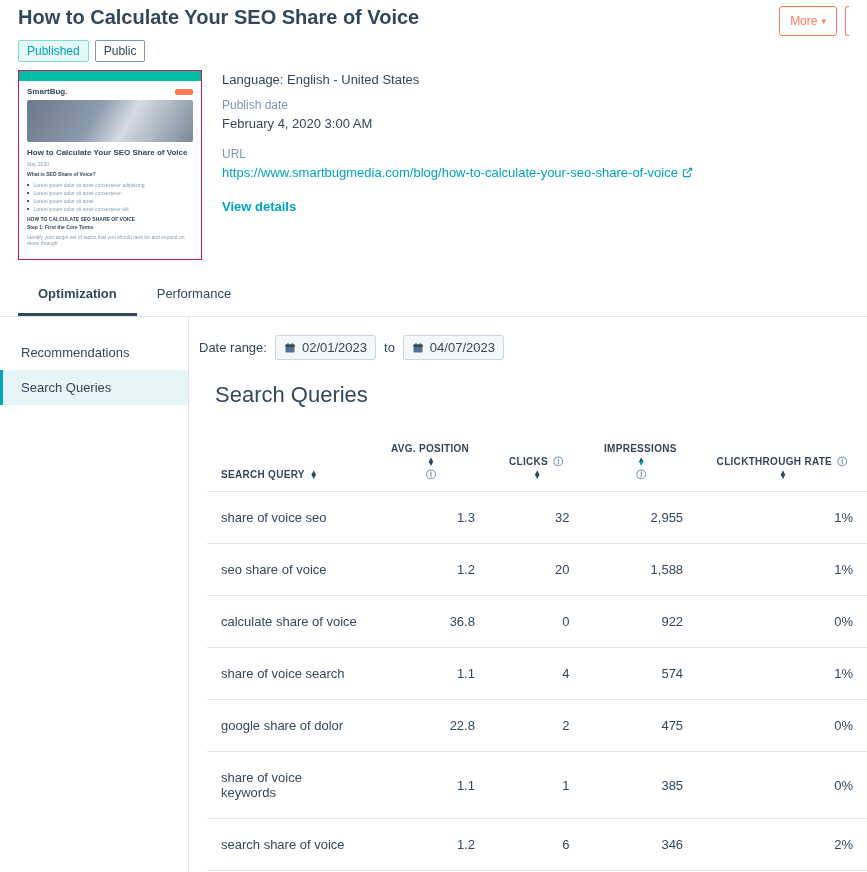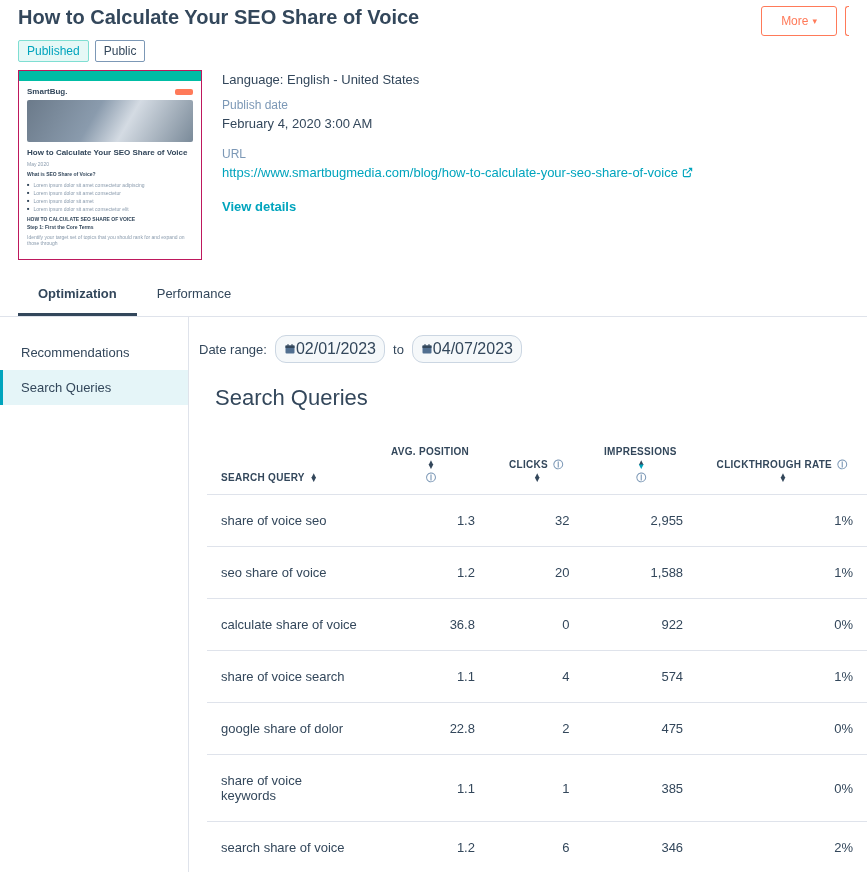--- a/index.html
+++ b/index.html
@@ -1,21 +1,21 @@
 <!DOCTYPE html>
 <html><head>
 <meta charset="utf-8">
 <style>
   * { box-sizing: border-box; margin: 0; padding: 0; }
   body { font-family: -apple-system, BlinkMacSystemFont, "Segoe UI", Helvetica, Arial, sans-serif; font-size: 14px; color: #33475b; background: #fff; width: 867px; }
   
   .header-row { display: flex; justify-content: space-between; align-items: flex-start; padding: 6px 18px 0 18px; }
   .page-title { font-size: 20px; font-weight: 600; color: #33475b; }
   .header-right { display: flex; gap: 8px; }
-  .more-btn { border: 1px solid #ff7a59; background: #fff; color: #ff7a59; font-size: 12px; padding: 6px 19px; border-radius: 3px; cursor: pointer; display: flex; align-items: center; gap: 4px; }
+  .more-btn { border: 1px solid #ff7a59; background: #fff; color: #ff7a59; font-size: 12px; padding: 6px 10px; border-radius: 3px; cursor: pointer; display: flex; align-items: center; gap: 4px; }
   .more-btn .caret { font-size: 9px; }
   .orange-sliver { width: 4px; height: 30px; border: 1px solid #ff7a59; border-right: none; border-radius: 3px 0 0 3px; }
   
   .badges { padding: 4px 18px 8px 18px; display: flex; gap: 6px; }
   .badge { font-size: 12px; padding: 3px 8px; border-radius: 2px; }
   .badge-published { background: #e5f8f6; color: #00a4bd; border: 1px solid #7fded2; }
   .badge-public { background: #fff; color: #33475b; border: 1px solid #7c98b6; }
   
   .meta-row { display: flex; gap: 20px; padding: 0 18px 14px 18px; }
   .thumb { width: 184px; height: 190px; border: 1px solid #be185d; background: #fff; overflow: hidden; flex-shrink: 0; }
@@ -40,21 +40,21 @@
   .tab { padding: 12px 20px; font-size: 13px; color: #33475b; cursor: pointer; border-bottom: 3px solid transparent; }
   .tab.active { font-weight: 600; border-bottom-color: #33475b; }
   
   .body-split { display: flex; }
   .sidebar { width: 188px; flex-shrink: 0; padding-top: 18px; }
   .side-item { padding: 10px 18px; font-size: 13px; cursor: pointer; border-left: 3px solid transparent; }
   .side-item.active { background: #e5f5f8; border-left-color: #00a4bd; }
   
   .main { flex: 1; border-left: 1px solid #dfe3eb; padding: 18px 0 0 18px; }
   .date-range { display: flex; align-items: center; gap: 8px; font-size: 13px; margin-bottom: 22px; padding-left: -8px; margin-left: -8px; }
-  .date-input { border: 1px solid #cbd6e2; padding: 4px 8px; font-size: 16px; border-radius: 11px; display: flex; align-items: center; background: #f5f8fa; }
+  .date-input { border: 1px solid #cbd6e2; padding: 4px 8px; font-size: 13px; border-radius: 3px; display: flex; align-items: center; gap: 6px; background: #f5f8fa; }
   .cal-icon { width: 12px; height: 12px; }
   
   .panel { background: #fff; }
   .panel-title { font-size: 22px; color: #33475b; font-weight: 400; margin: 14px 0 24px 8px; }
   
   table { width: 100%; border-collapse: collapse; }
   th { font-size: 10px; font-weight: 700; color: #33475b; text-transform: uppercase; letter-spacing: 0.3px; padding: 10px 14px 10px 14px; border-bottom: 1px solid #dfe3eb; text-align: center; vertical-align: bottom; line-height: 1.3; }
   th:first-child { text-align: left; }
   th .info { color: #7c98b6; font-size: 10px; margin-left: 2px; }
   td { padding: 18px 14px; border-bottom: 1px solid #dfe3eb; font-size: 13px; color: #33475b; text-align: right; }

